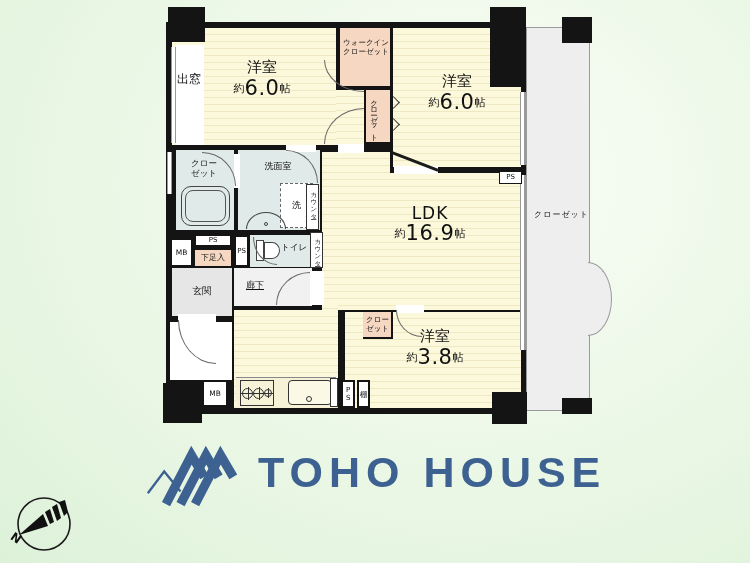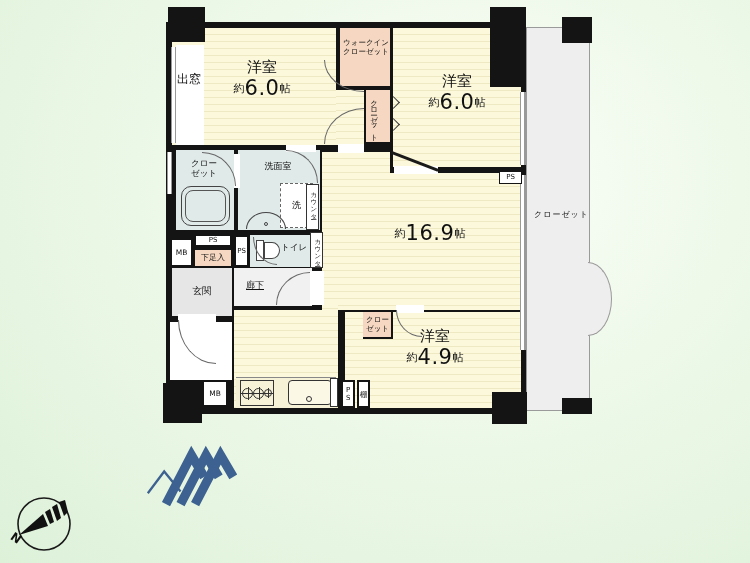--- a/index.html
+++ b/index.html
@@ -146,45 +146,47 @@
       <span class="unit">帖</span>
     </div>
 
   <div class="abs lbl roomname ctr" style="left:407px;top:72px;width:100px;z-index:6;">洋室</div>
   <div class="abs lbl ctr sizeline" style="left:397px;top:90px;width:120px;z-index:6;">
       <span class="pre">約</span>
       <span class="val">6.0</span>
       <span class="unit">帖</span>
     </div>
 
+  <div class="abs lbl ldkname ctr" style="left:375px;top:203px;width:110px;z-index:6;">LDK</div>
   <div class="abs lbl ctr sizeline" style="left:365px;top:221px;width:130px;z-index:6;">
       <span class="pre">約</span>
       <span class="val">16.9</span>
       <span class="unit">帖</span>
     </div>
 
   <div class="abs lbl roomname ctr" style="left:380px;top:327px;width:110px;z-index:6;">洋室</div>
   <div class="abs lbl ctr sizeline" style="left:370px;top:345px;width:130px;z-index:6;">
       <span class="pre">約</span>
-      <span class="val">4.9</span>
+      <span class="val">3.8</span>
       <span class="unit">帖</span>
     </div>
 
   <div class="abs lbl" style="left:189px;top:158px;width:30px;font-size:8.5px;text-align:center;word-break:break-all;z-index:6;">クローゼット</div>
   <div class="abs lbl ctr" style="left:250px;top:161px;width:56px;font-size:9px;z-index:6;">洗面室</div>
   <div class="abs lbl" style="left:281px;top:242px;font-size:8.5px;z-index:6;">トイレ</div>
   <div class="abs lbl ctr" style="left:180px;top:285px;width:44px;font-size:9.5px;z-index:6;">玄関</div>
   <div class="abs lbl" style="left:246px;top:280px;font-size:9px;z-index:6;text-decoration:underline;">廊下</div>
 
   <svg class="abs" style="left:146px;top:434px;z-index:6;" width="100" height="84" viewBox="0 0 110 90">
     <path d="M2,64 L20,40 L38,62" fill="none" stroke="#3d6191" stroke-width="2.5"></path>
     <path d="M22,76 L50,22 L64,46" fill="none" stroke="#3d6191" stroke-width="10"></path>
     <path d="M38,76 L66,22 L80,46" fill="none" stroke="#3d6191" stroke-width="10"></path>
     <path d="M54,76 L82,22 L96,46" fill="none" stroke="#3d6191" stroke-width="10"></path>
   </svg>
+  <div class="abs" style="left:258px;top:448px;font-family:'Liberation Sans',sans-serif;font-size:43px;font-weight:600;letter-spacing:6px;color:#3d6191;z-index:6;">TOHO HOUSE</div>
 
   <svg class="abs" style="left:10px;top:490px;z-index:6;" width="66" height="66" viewBox="0 0 66 66">
     <circle cx="34" cy="34" r="26" fill="none" stroke="#1a1a1a" stroke-width="1.6"></circle>
     <polygon points="9,45 33,24 38,36" fill="#111"></polygon>
     <polygon points="35,22 40,34 44,32 40,19" fill="#111"></polygon>
     <polygon points="42,17 47,31 51,28 47,14" fill="#111"></polygon>
     <polygon points="49,12 54,26 58,22 55,10" fill="#111"></polygon>
     <text x="1" y="52" font-size="12" font-weight="bold" fill="#111" transform="rotate(35 6 48)">N</text>
   </svg>
 

